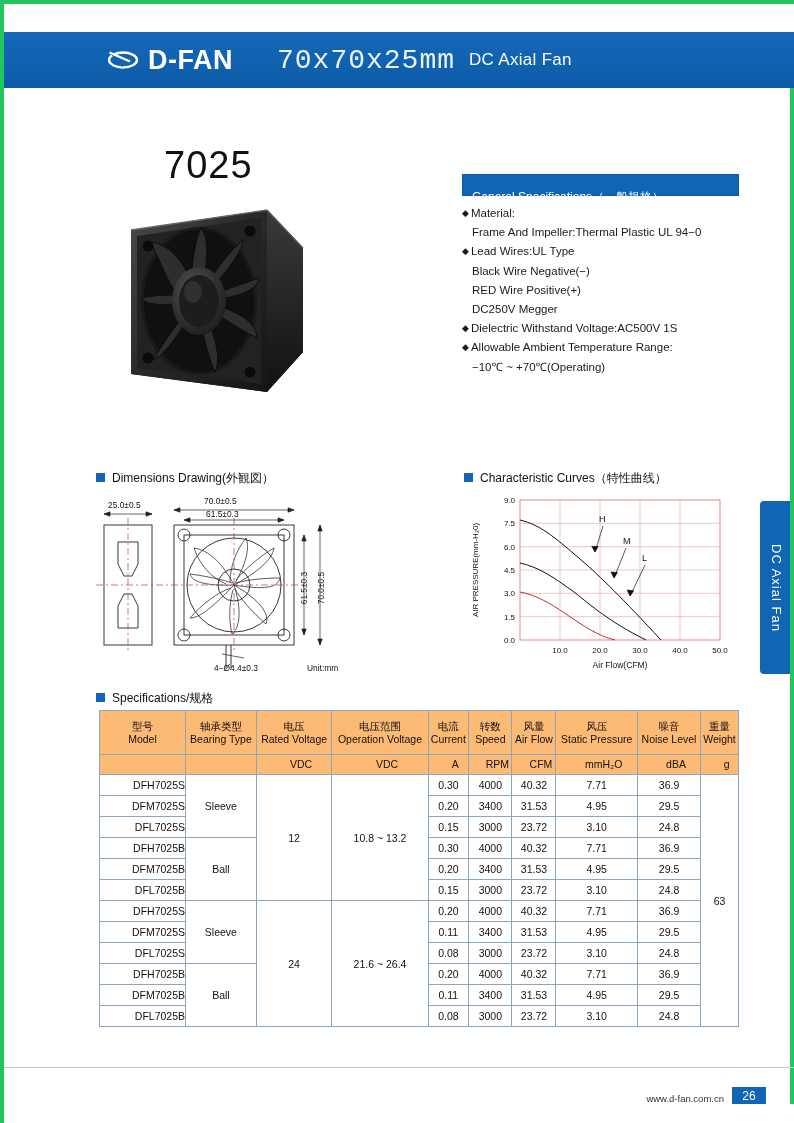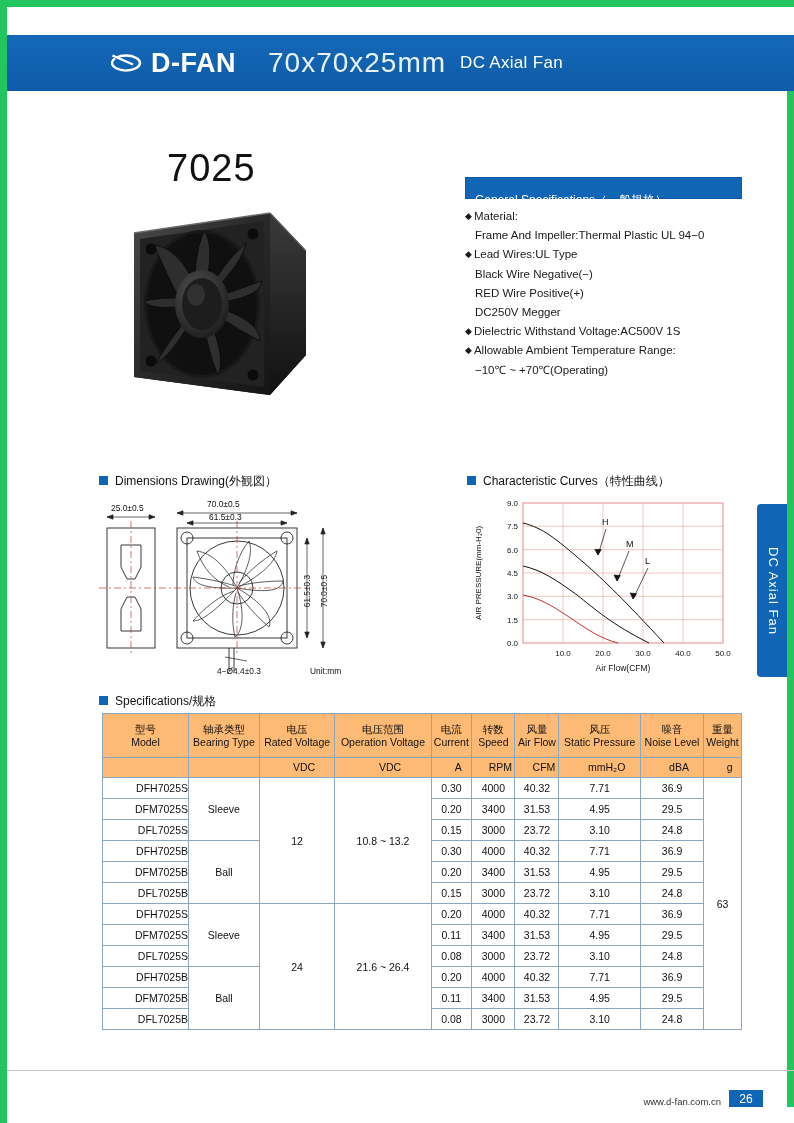--- a/index.html
+++ b/index.html
@@ -6,41 +6,41 @@
   html, body { margin:0; padding:0; }
   body {
     width: 794px; height: 1123px;
     font-family: "Liberation Sans", sans-serif;
     background:#fff; color:#1a1a1a;
     position: relative;
     overflow: hidden;
   }
   .page {
     position:absolute; inset:0;
-    border: 7px solid #22c55e;
+    border: 4px solid #22c55e;
   }
   
   .header {
     position:absolute; left:0; top:28px; width:794px; height:56px;
     background:#1165b5;
     background: linear-gradient(180deg,#1569b8 0%, #0d5ba8 100%);
     display:flex; align-items:center;
   }
   .logo-wrap { display:flex; align-items:center; margin-left:104px; }
   .logo-mark {
     width:34px; height:24px; position:relative; margin-right:6px;
   }
   .logo-mark svg { display:block; }
   .logo-text {
     color:#fff; font-size:27px; font-weight:bold; letter-spacing:0.5px;
     font-family:"Liberation Sans", sans-serif;
   }
   .header-title {
-    color:#eaf3fb; font-size:28px; margin-left:32px; letter-spacing:1px;
-    font-family:Liberation Sans, sans-serif;
+    color:#eaf3fb; font-size:28px; margin-left:44px; letter-spacing:1px;
+    font-family:Liberation Mono, monospace;
   }
   .header-sub {
     color:#fff; font-size:17px; margin-left:14px; letter-spacing:0.3px;
   }
   
   .side-tab {
     position:absolute; right:0; top:497px; width:30px; height:173px;
     background:#1165b5;
     border-top-left-radius:4px; border-bottom-left-radius:4px;
   }

